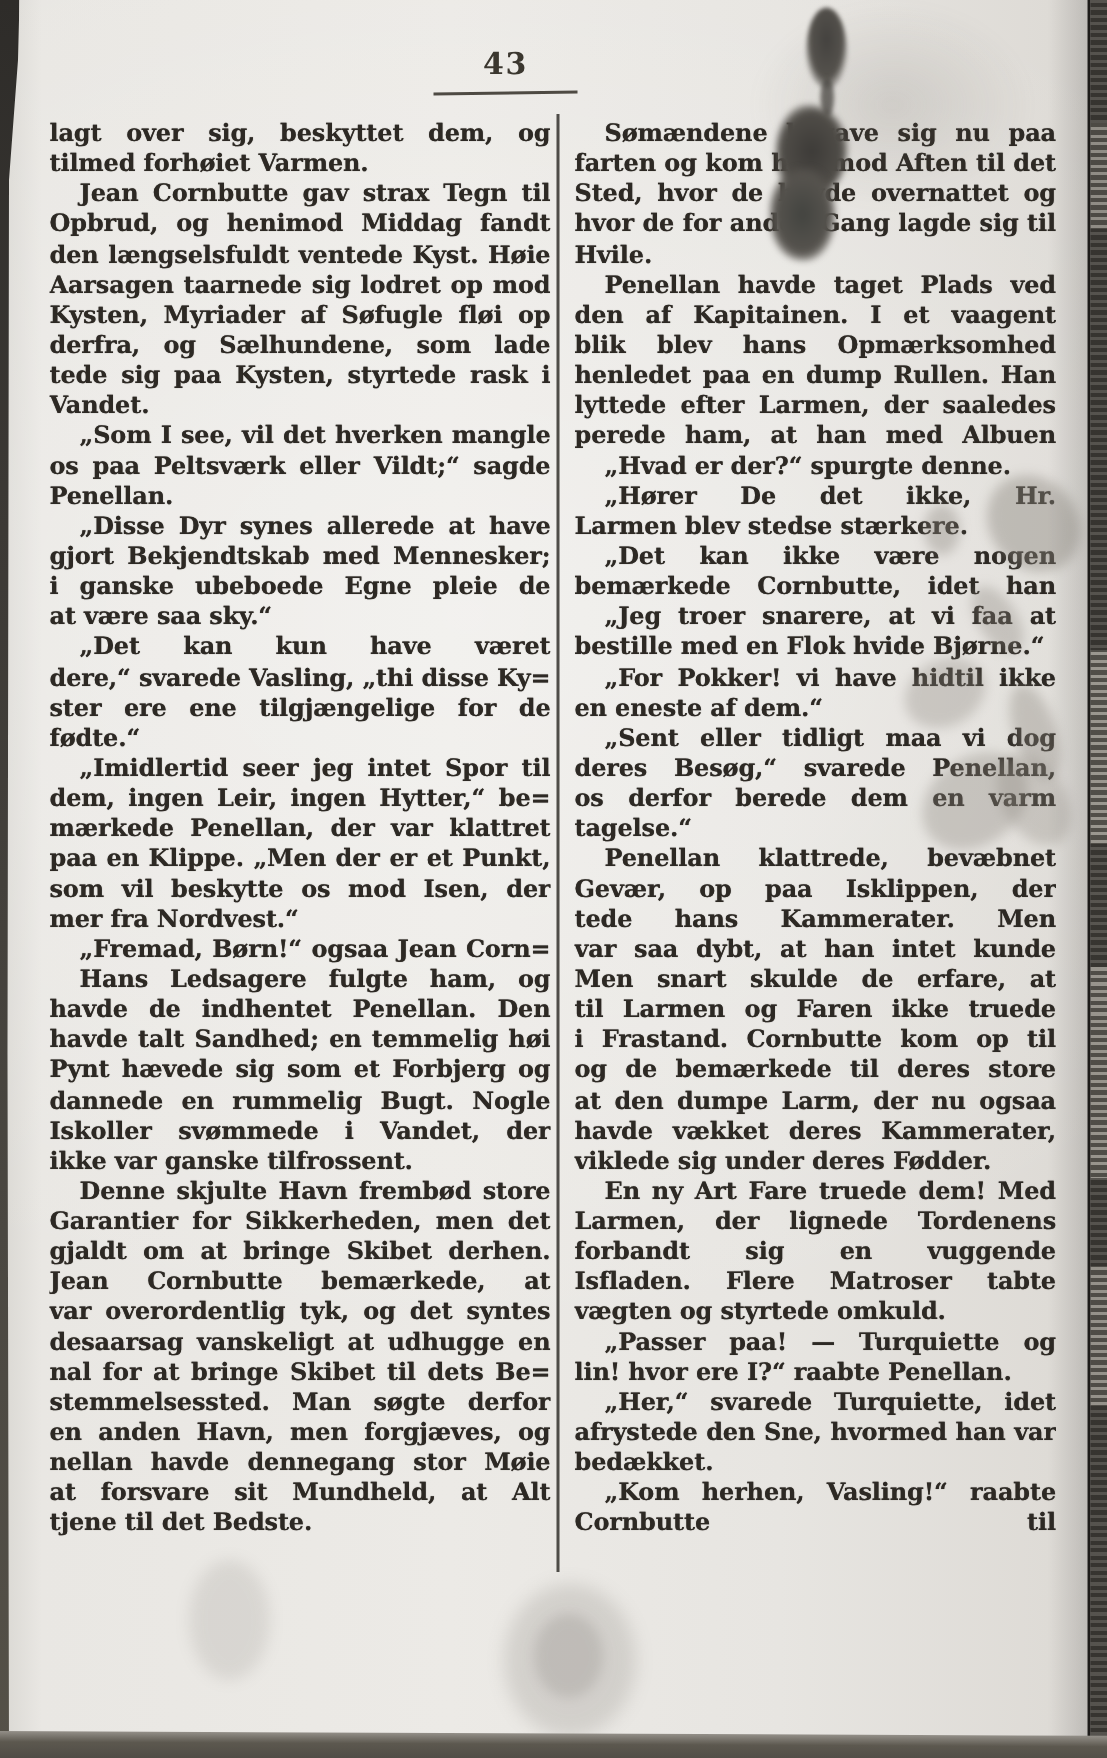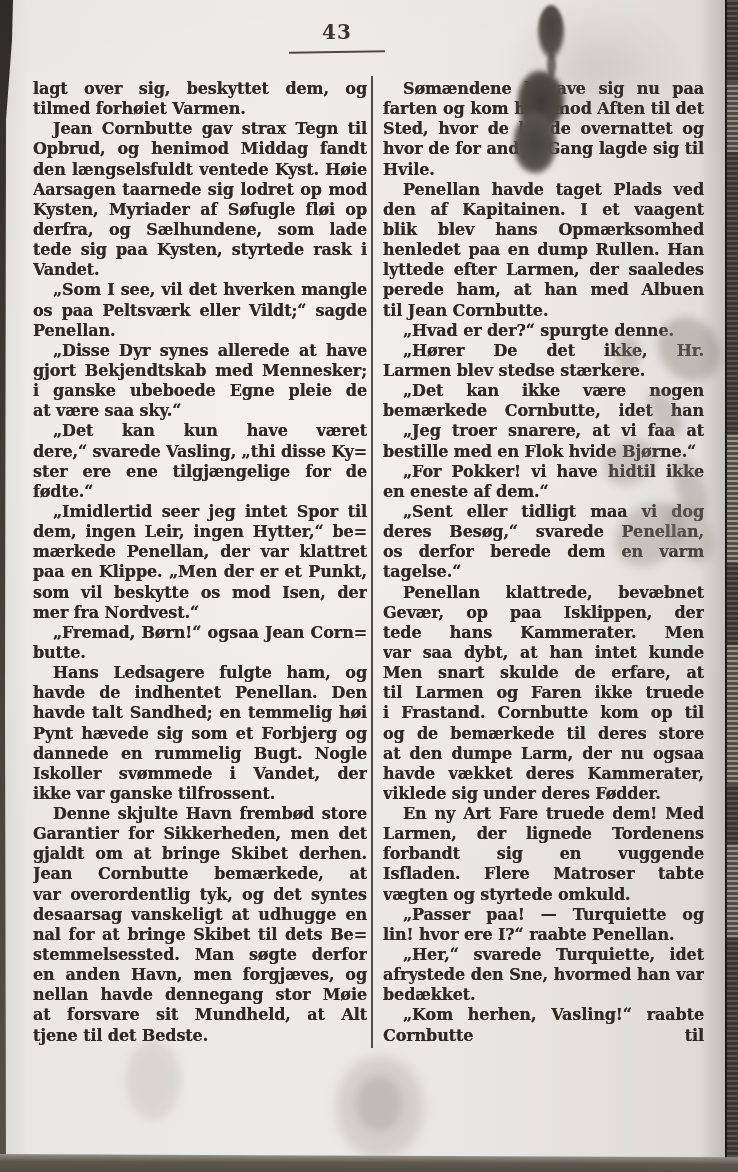--- a/index.html
+++ b/index.html
@@ -39,21 +39,21 @@
   .edge-bottom{
     position:absolute;left:-4px;top:1154px;width:746px;height:24px;
     background:linear-gradient(to bottom,#938f88 0%,#5c584f 30%,#484540 100%);
     transform:rotate(0.25deg);transform-origin:left center;
   }
   .page-right-shadow{
     position:absolute;left:698px;top:0;width:27px;height:1172px;
     background:linear-gradient(to right,rgba(0,0,0,0) ,rgba(0,0,0,0.10));
   }
   
-  .pgnum-wrap{position:absolute;left:289px;top:20px;width:96px;text-align:center;}
+  .pgnum-wrap{position:absolute;left:289px;top:30px;width:96px;text-align:center;}
   .pgnum{font-size:20px;font-weight:bold;color:#3b372f;letter-spacing:1px;}
   .pgnum-rule{position:absolute;left:0;top:31px;width:96px;height:2px;background:#4e4a43;transform:rotate(-0.8deg);}
   
   .col-divider{position:absolute;left:371px;top:76px;width:2px;height:972px;background:#33302b;opacity:.85;}
   .column{position:absolute;top:79px;color:#2d2924;font-size:16px;font-weight:bold;letter-spacing:-0.1px;}
   .column-left{left:33px;width:334px;}
   .column-right{left:383px;width:321px;}
   .line{
     height:20.15px;line-height:20.15px;overflow:hidden;
     text-align:justify;text-align-last:justify;
@@ -114,21 +114,20 @@
       <div class="line">dere,“ svarede Vasling, „thi disse Ky=</div>
       <div class="line">ster ere ene tilgjængelige for de Ind=</div>
       <div class="line end">fødte.“</div>
       <div class="line indent">„Imidlertid seer jeg intet Spor til</div>
       <div class="line">dem, ingen Leir, ingen Hytter,“ be=</div>
       <div class="line">mærkede Penellan, der var klattret op</div>
       <div class="line">paa en Klippe. „Men der er et Punkt,</div>
       <div class="line">som vil beskytte os mod Isen, der kom=</div>
       <div class="line end">mer fra Nordvest.“</div>
       <div class="line indent">„Fremad, Børn!“ ogsaa Jean Corn=</div>
-      <div class="line end">butte.</div>
       <div class="line indent">Hans Ledsagere fulgte ham, og snart</div>
       <div class="line">havde de indhentet Penellan. Den Gamle</div>
       <div class="line">havde talt Sandhed; en temmelig høi</div>
       <div class="line">Pynt hævede sig som et Forbjerg og</div>
       <div class="line">dannede en rummelig Bugt. Nogle</div>
       <div class="line">Iskoller svømmede i Vandet, der endnu</div>
       <div class="line end">ikke var ganske tilfrossent.</div>
       <div class="line indent">Denne skjulte Havn frembød store</div>
       <div class="line">Garantier for Sikkerheden, men det</div>
       <div class="line">gjaldt om at bringe Skibet derhen.</div>
@@ -148,21 +147,20 @@
       <div class="line">farten og kom henimod Aften til det</div>
       <div class="line">Sted, hvor de havde overnattet og</div>
       <div class="line">hvor de for anden Gang lagde sig til</div>
       <div class="line end">Hvile.</div>
       <div class="line indent">Penellan havde taget Plads ved Si=</div>
       <div class="line">den af Kapitainen. I et vaagent Øie=</div>
       <div class="line">blik blev hans Opmærksomhed pludselig</div>
       <div class="line">henledet paa en dump Rullen. Han</div>
       <div class="line">lyttede efter Larmen, der saaledes frap=</div>
       <div class="line">perede ham, at han med Albuen stødte</div>
-      <div class="line end">til Jean Cornbutte.</div>
       <div class="line indent end">„Hvad er der?“ spurgte denne.</div>
       <div class="line indent">„Hører De det ikke, Hr. Kapitain?“</div>
       <div class="line end">Larmen blev stedse stærkere.</div>
       <div class="line indent">„Det kan ikke være nogen Torden,“</div>
       <div class="line end">bemærkede Cornbutte, idet han reiste sig.</div>
       <div class="line indent">„Jeg troer snarere, at vi faa at</div>
       <div class="line end">bestille med en Flok hvide Bjørne.“</div>
       <div class="line indent">„For Pokker! vi have hidtil ikke mødt</div>
       <div class="line end">en eneste af dem.“</div>
       <div class="line indent">„Sent eller tidligt maa vi dog vente</div>

